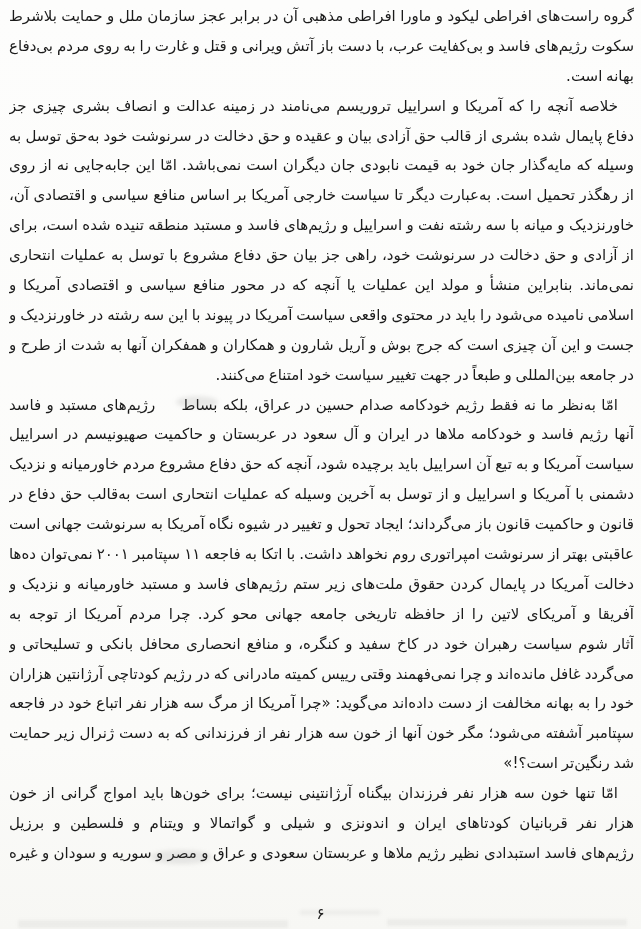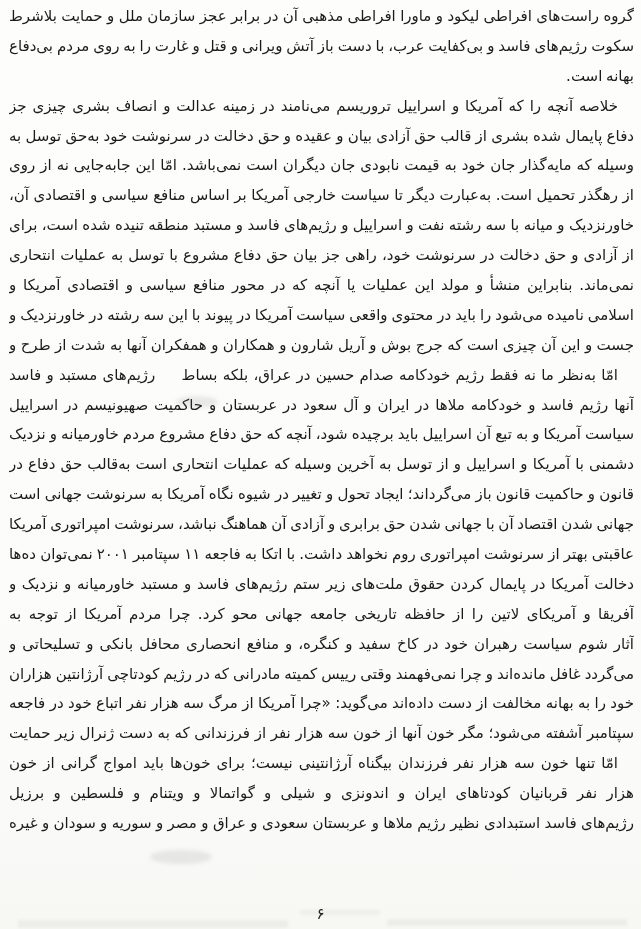--- a/index.html
+++ b/index.html
@@ -79,35 +79,36 @@
       <div class="paragraph">
         <div class="line indent">خلاصه آنچه را که آمریکا و اسراییل تروریسم می‌نامند در زمینه عدالت و انصاف بشری چیزی جز جابه‌جایی حق</div>
         <div class="line">دفاع پایمال شده بشری از قالب حق آزادی بیان و عقیده و حق دخالت در سرنوشت خود به‌حق توسل به آخرین</div>
         <div class="line">وسیله که مایه‌گذار جان خود به قیمت نابودی جان دیگران است نمی‌باشد. امّا این جابه‌جایی نه از روی اختیار؛ بلکه</div>
         <div class="line">از رهگذر تحمیل است. به‌عبارت دیگر تا سیاست خارجی آمریکا بر اساس منافع سیاسی و اقتصادی آن، در</div>
         <div class="line">خاورنزدیک و میانه با سه رشته نفت و اسراییل و رژیم‌های فاسد و مستبد منطقه تنیده شده است، برای مردم محروم</div>
         <div class="line">از آزادی و حق دخالت در سرنوشت خود، راهی جز بیان حق دفاع مشروع با توسل به عملیات انتحاری باقی</div>
         <div class="line">نمی‌ماند. بنابراین منشأ و مولد این عملیات یا آنچه که در محور منافع سیاسی و اقتصادی آمریکا و اسراییل تروریسم</div>
         <div class="line">اسلامی نامیده می‌شود را باید در محتوی واقعی سیاست آمریکا در پیوند با این سه رشته در خاورنزدیک و میانه</div>
         <div class="line">جست و این آن چیزی است که جرج بوش و آریل شارون و همکاران و همفکران آنها به شدت از طرح و تحلیل آن</div>
+        <div class="line para-end">در جامعه بین‌المللی و طبعاً در جهت تغییر سیاست خود امتناع می‌کنند.</div>
       </div>
       <div class="paragraph">
         <div class="line indent">امّا به‌نظر ما نه فقط رژیم خودکامه صدام حسین در عراق، بلکه بساط&nbsp;&nbsp;&nbsp;&nbsp;&nbsp;رژیم‌های مستبد و فاسد منطقه و در رأس</div>
         <div class="line">آنها رژیم فاسد و خودکامه ملاها در ایران و آل سعود در عربستان و حاکمیت صهیونیسم در اسراییل به‌دنبال تغییر</div>
         <div class="line">سیاست آمریکا و به تبع آن اسراییل باید برچیده شود، آنچه که حق دفاع مشروع مردم خاورمیانه و نزدیک را از</div>
         <div class="line">دشمنی با آمریکا و اسراییل و از توسل به آخرین وسیله که عملیات انتحاری است به‌قالب حق دفاع در چارچوب</div>
         <div class="line">قانون و حاکمیت قانون باز می‌گرداند؛ ایجاد تحول و تغییر در شیوه نگاه آمریکا به سرنوشت جهانی است که اگر</div>
-        <div class="line">جهانی شدن اقتصاد آن با جهانی شدن حق برابری و آزادی آن هماهنگ نباشد، سرنوشت امپراتوری آمریکا</div>
         <div class="line">عاقبتی بهتر از سرنوشت امپراتوری روم نخواهد داشت. با اتکا به فاجعه ۱۱ سپتامبر ۲۰۰۱ نمی‌توان ده‌ها سال</div>
         <div class="line">دخالت آمریکا در پایمال کردن حقوق ملت‌های زیر ستم رژیم‌های فاسد و مستبد خاورمیانه و نزدیک و آسیا و</div>
         <div class="line">آفریقا و آمریکای لاتین را از حافظه تاریخی جامعه جهانی محو کرد. چرا مردم آمریکا از توجه به واقعیت‌هایی که به</div>
         <div class="line">آثار شوم سیاست رهبران خود در کاخ سفید و کنگره، و منافع انحصاری محافل بانکی و تسلیحاتی و نظامی آمریکا باز</div>
         <div class="line">می‌گردد غافل مانده‌اند و چرا نمی‌فهمند وقتی رییس کمیته مادرانی که در رژیم کودتاچی آرژانتین هزاران فرزند</div>
         <div class="line">خود را به بهانه مخالفت از دست داده‌اند می‌گوید: «چرا آمریکا از مرگ سه هزار نفر اتباع خود در فاجعه ۱۱</div>
         <div class="line">سپتامبر آشفته می‌شود؛ مگر خون آنها از خون سه هزار نفر از فرزندانی که به دست ژنرال زیر حمایت آمریکا ریخته</div>
+        <div class="line para-end">شد رنگین‌تر است؟!»</div>
       </div>
       <div class="paragraph">
         <div class="line indent">امّا تنها خون سه هزار نفر فرزندان بیگناه آرژانتینی نیست؛ برای خون‌ها باید امواج گرانی از خون چندین صدها</div>
         <div class="line">هزار نفر قربانیان کودتاهای ایران و اندونزی و شیلی و گواتمالا و ویتنام و فلسطین و برزیل و&nbsp;&nbsp;&nbsp;&nbsp;&nbsp;&nbsp;&nbsp;&nbsp;قربانیان سایر</div>
         <div class="line">رژیم‌های فاسد استبدادی نظیر رژیم ملاها و عربستان سعودی و عراق و مصر و سوریه و سودان و غیره را نیز اضافه</div>
       </div>
     </main>
 
   <div class="smudge smudge-a"></div>
   <div class="smudge smudge-b"></div>

